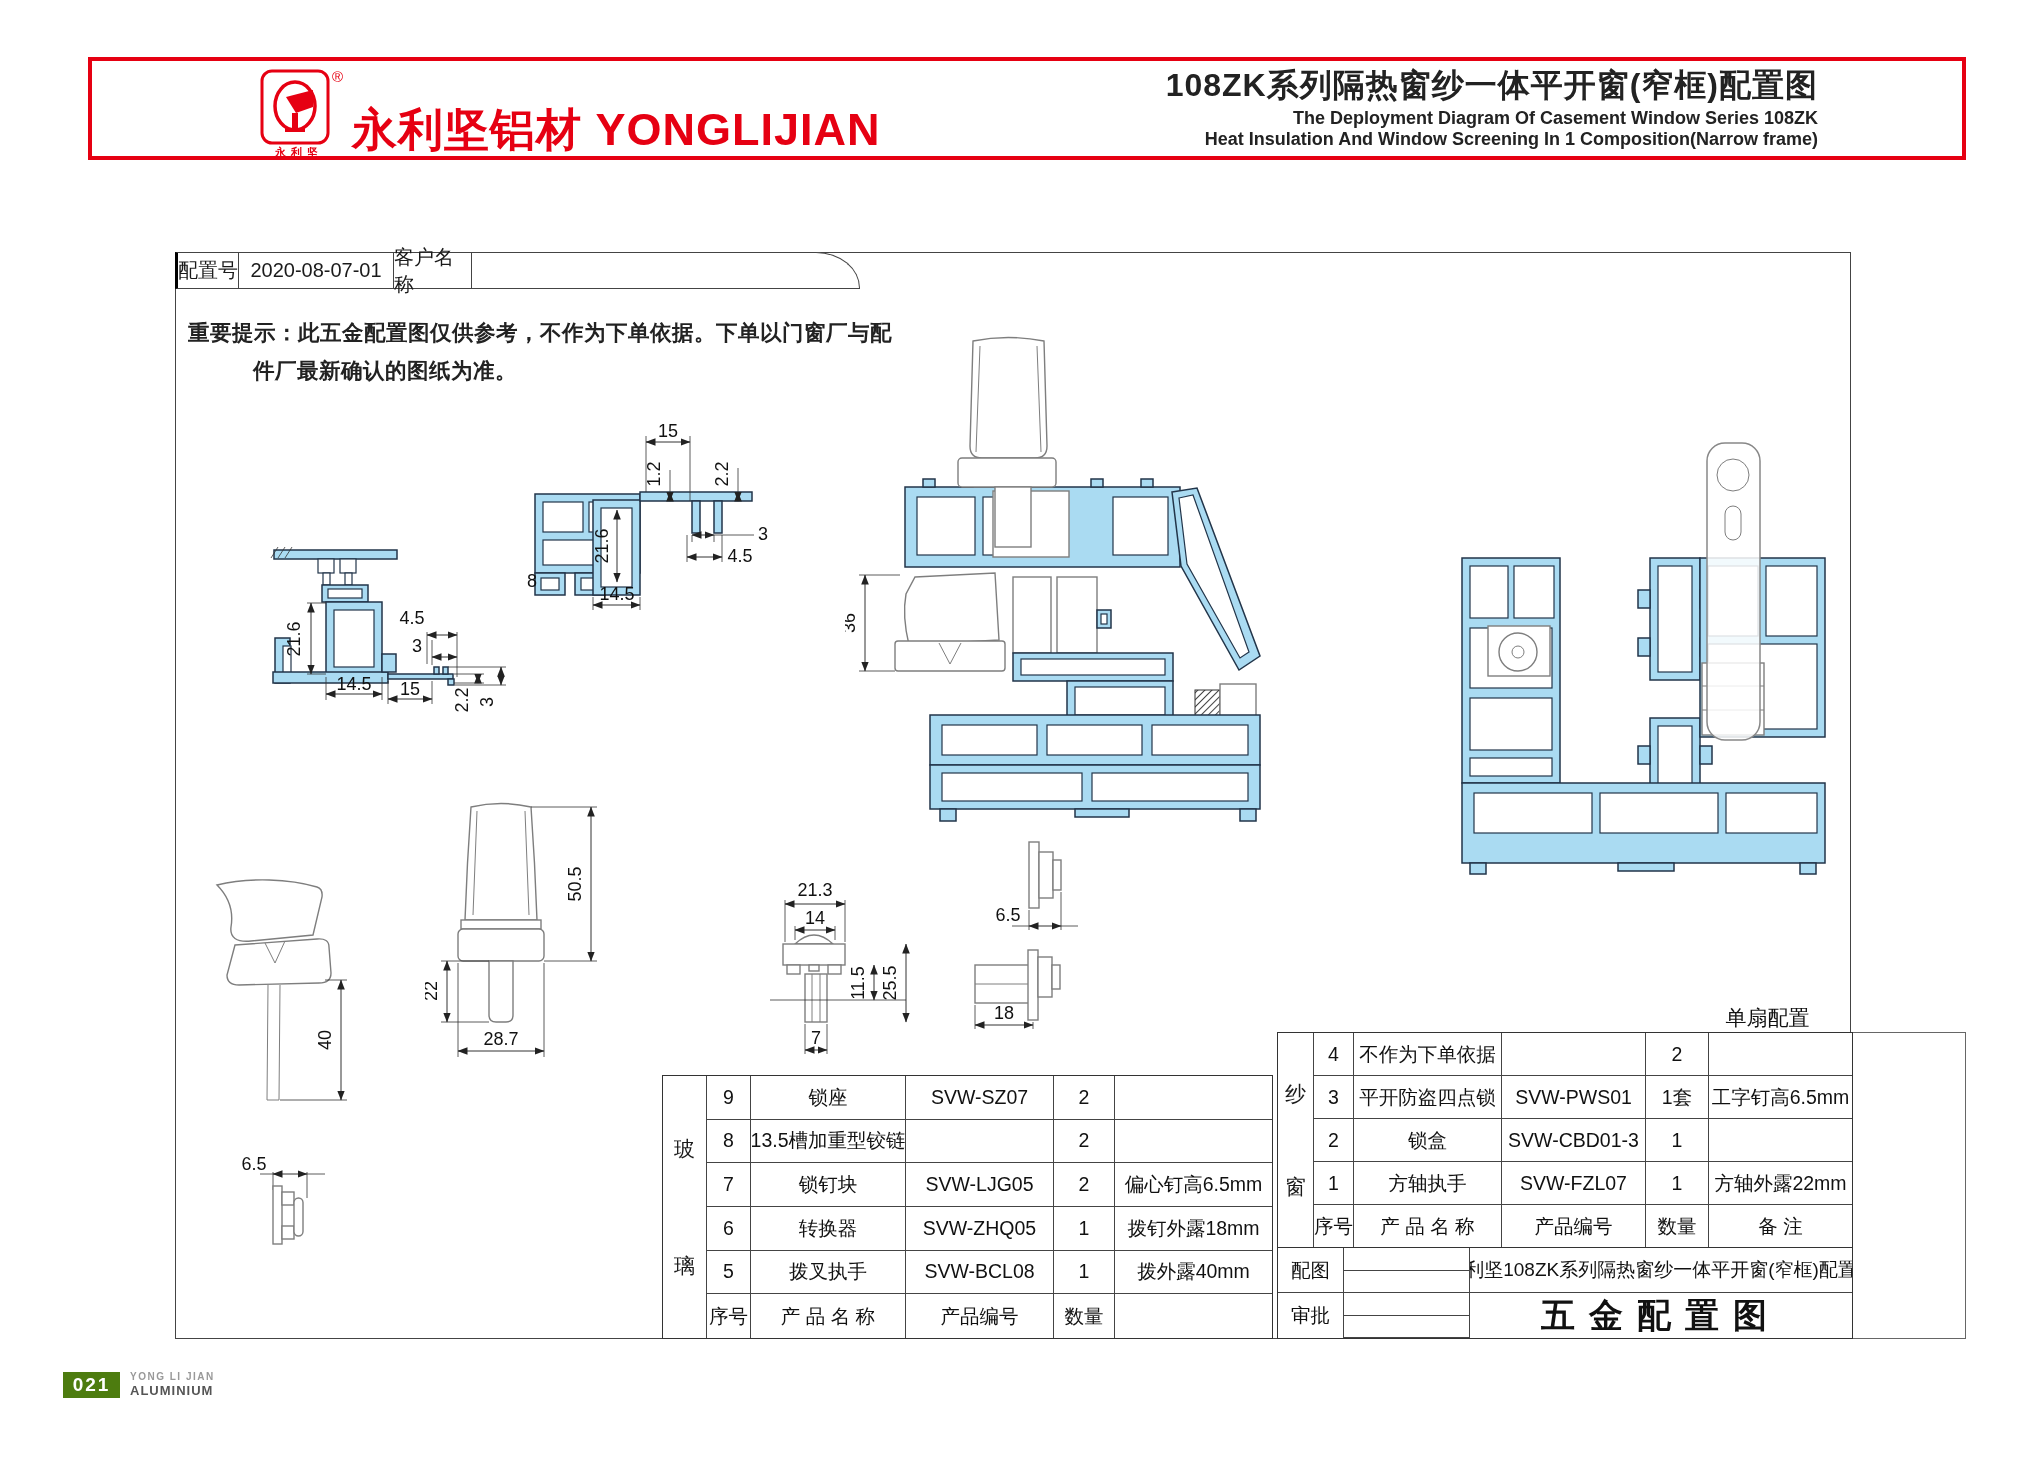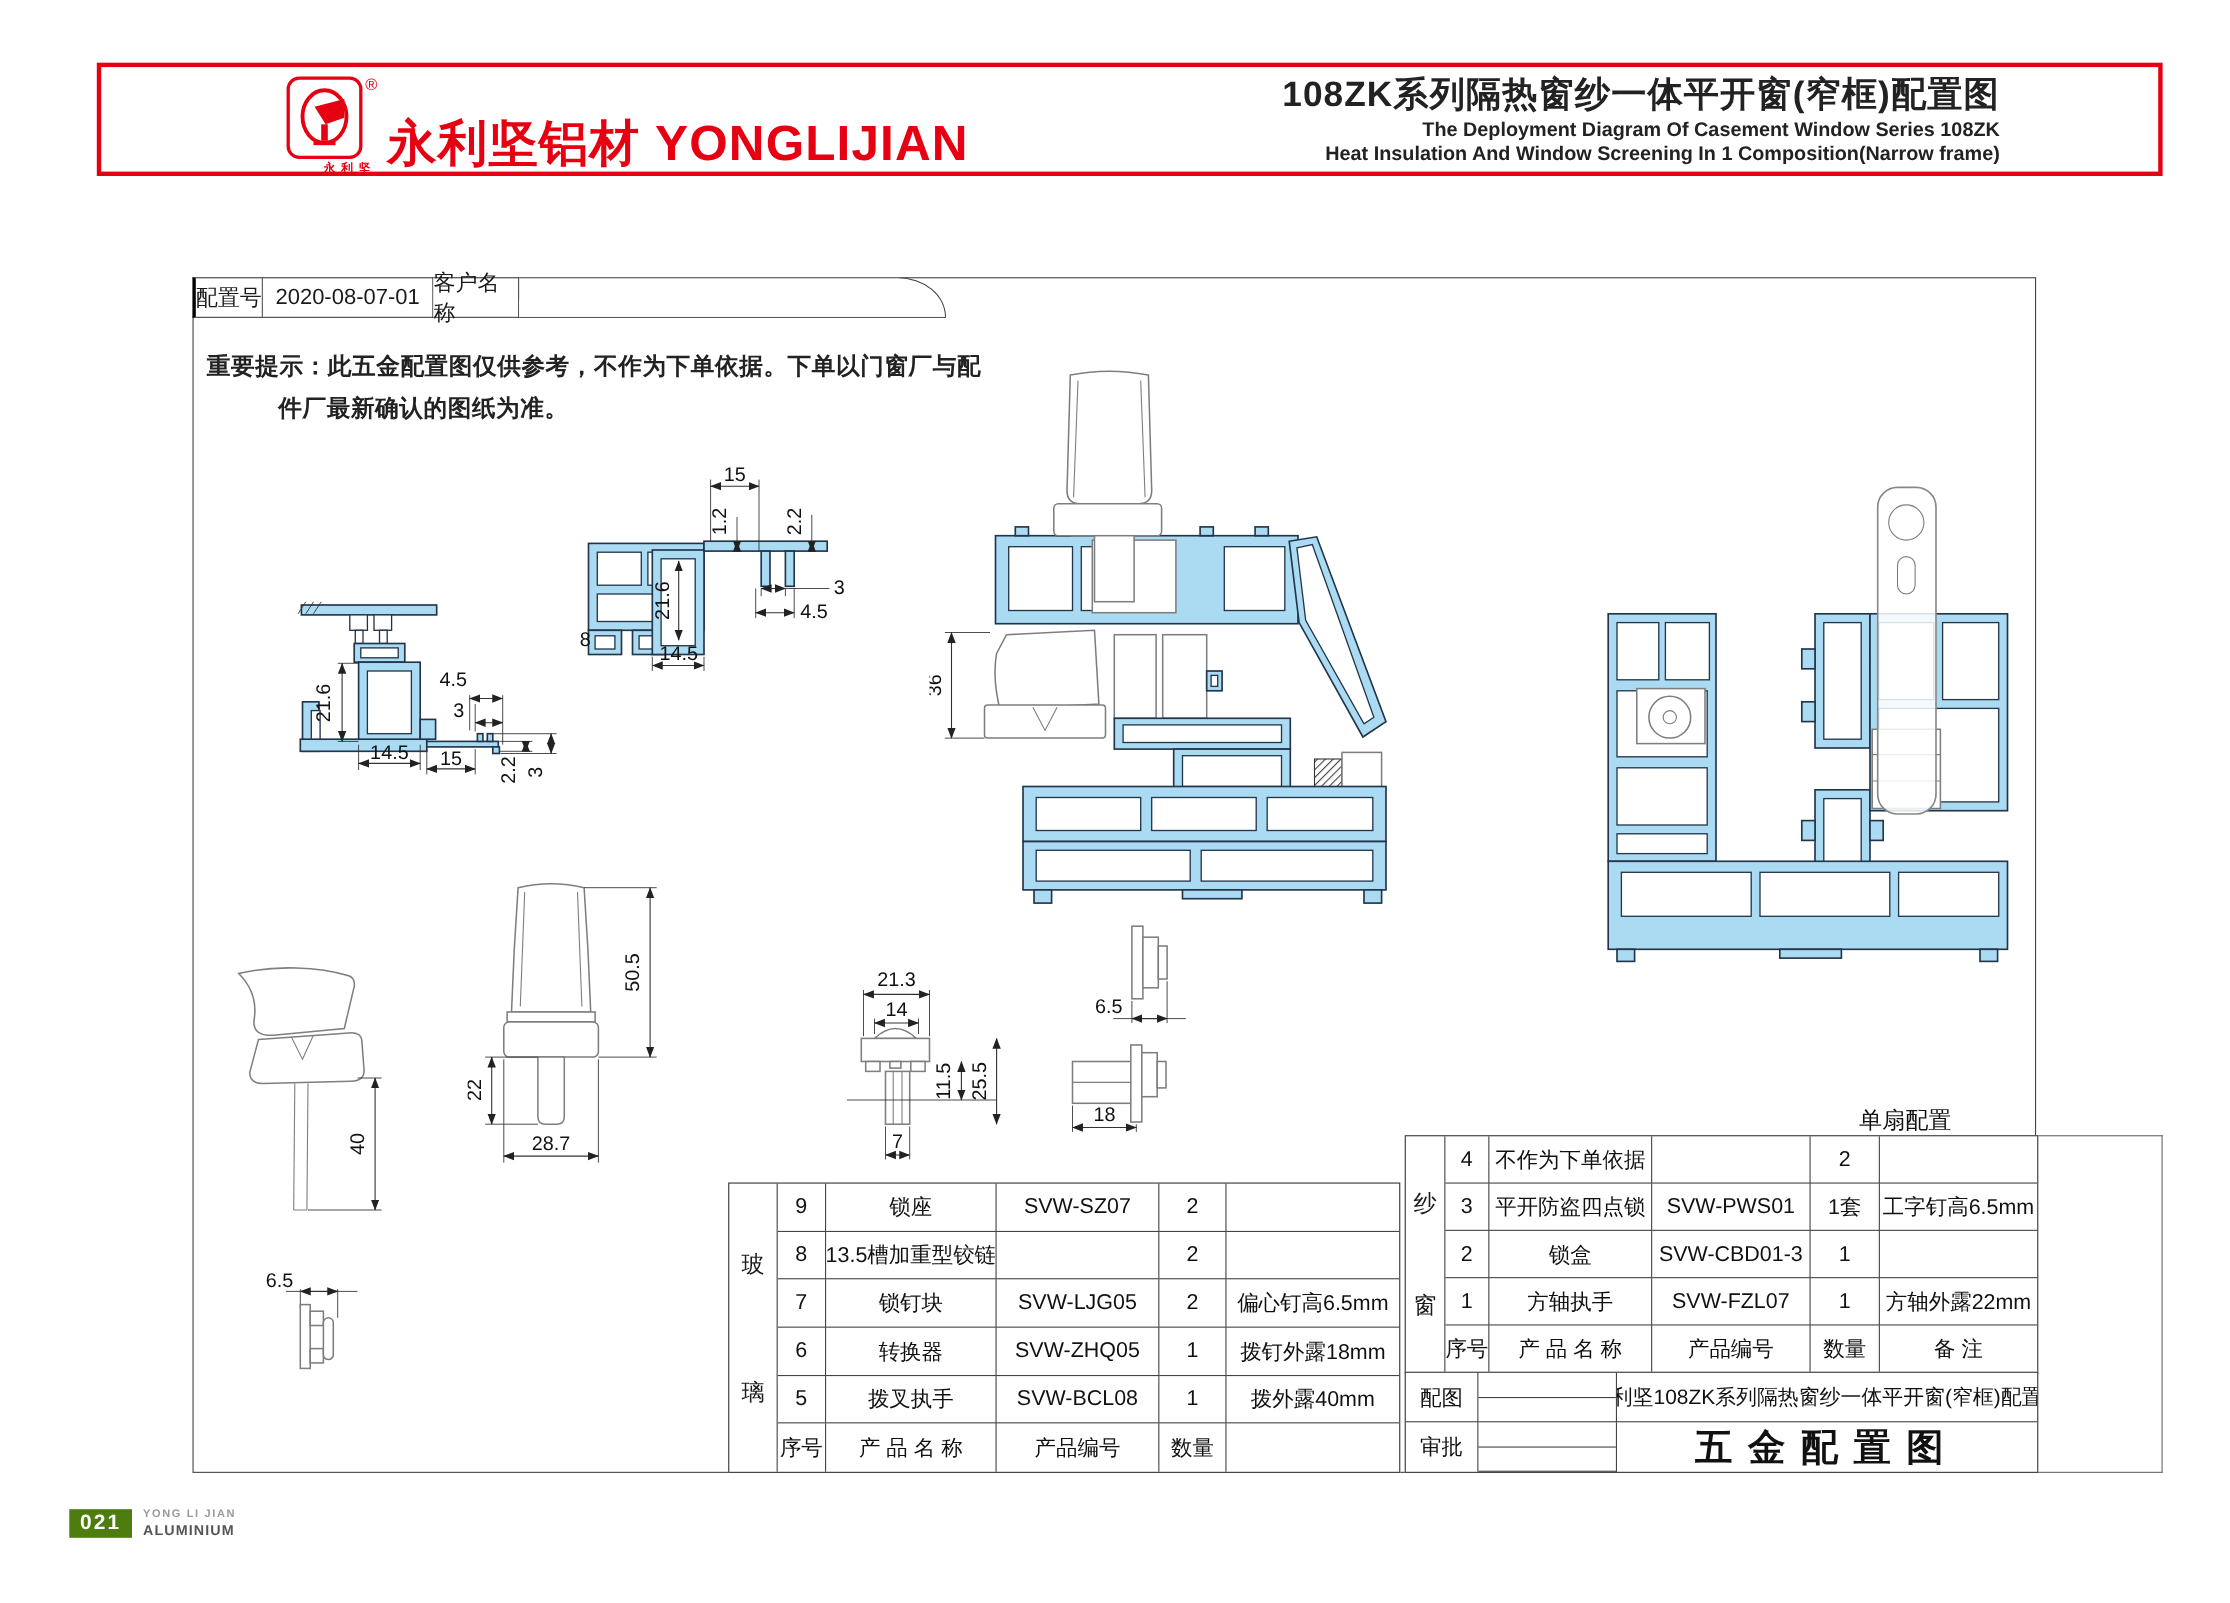--- a/index.html
+++ b/index.html
@@ -5,21 +5,21 @@
 <style>
   html,body{margin:0;padding:0;background:#fff}
   body{width:2027px;height:1457px;position:relative;font-family:"Liberation Sans","DejaVu Sans",sans-serif;color:#1a1a1a}
   .abs{position:absolute}
   
   .hdrbox{position:absolute;left:88px;top:57px;width:1870px;height:95px;border:4px solid #e60012;background:#fff}
   .brand{position:absolute;left:352px;top:100px;font-size:45px;font-weight:800;color:#e60012;letter-spacing:1px;white-space:nowrap}
   .titles{position:absolute;right:209px;top:64px;text-align:right;color:#222}
   .t-cn{font-size:32px;font-weight:700;letter-spacing:1px}
   .t-en{font-size:18px;font-weight:700;line-height:1.18}
-  .logocap{position:absolute;left:252px;top:141px;width:86px;text-align:right;font-size:11px;color:#e60012;letter-spacing:5px;font-weight:700}
+  .logocap{position:absolute;left:252px;top:141px;width:86px;text-align:center;font-size:11px;color:#e60012;letter-spacing:5px;font-weight:700}
   
   .frame{position:absolute;left:175px;top:252px;width:1674px;height:1085px;border:1px solid #444}
   .strip{position:absolute;left:1851px;top:1032px;width:114px;height:305px;border:1px solid #666;border-left:none}
   
   .cfgwrap{position:absolute;left:175px;top:252px;display:flex;height:37px}
   .cfg{border:1px solid #444;border-left:none;display:flex;align-items:center;justify-content:center;font-size:20px;background:#fff;box-sizing:border-box}
   .cfg.first{border-left:3px solid #000000}
   .cfg.tab{border-top-right-radius:44px 36px;justify-content:flex-start;padding-left:12px}
   
   .notice{position:absolute;font-size:21.5px;font-weight:600;color:#222;letter-spacing:0.5px;white-space:nowrap}
@@ -27,21 +27,21 @@
   .tbl{position:absolute;display:grid;border:1.5px solid #333;background:#fff;box-sizing:content-box}
   .c{border-right:1px solid #444;border-bottom:1px solid #444;display:flex;align-items:center;justify-content:center;font-size:19.5px;color:#111;overflow:hidden;white-space:nowrap}
   .nr{border-right:none}
   .nb{border-bottom:none}
   .glab{border-right:1px solid #444;display:flex;flex-direction:column;align-items:center;justify-content:space-around;padding:14px 0;font-size:21px}
   .mid{border-right:1px solid #444;border-bottom:1px solid #444;display:flex;flex-direction:column}
   .mid>div{flex:1}
   .mid>div:first-child{border-bottom:1px solid #444}
   .big1{font-size:19px}
   .big2{font-size:34px;font-weight:600;letter-spacing:14px}
-  .sln{position:absolute;left:1690px;top:1004px;width:155px;text-align:left;font-size:21px;color:#111}
+  .sln{position:absolute;left:1690px;top:1004px;width:155px;text-align:center;font-size:21px;color:#111}
   
   .pgno{position:absolute;left:63px;top:1372px;width:57px;height:26px;background:#4d7c0f;color:#fff;font-size:19px;font-weight:700;display:flex;align-items:center;justify-content:center;letter-spacing:2px}
   .fb1{position:absolute;left:130px;top:1371px;font-size:10px;color:#999;font-weight:700;letter-spacing:1.5px}
   .fb2{position:absolute;left:130px;top:1383px;font-size:13px;color:#555;font-weight:800;letter-spacing:1px}
   
   svg text{font-family:"Liberation Sans","DejaVu Sans",sans-serif}
   .prof{fill:#aadbf2;stroke:#22354a;stroke-width:1.5}
   .hole{fill:#fff;stroke:#22354a;stroke-width:1.2}
   .wht{fill:#fff;stroke:#7e7e7e;stroke-width:1.4}
   .thin{stroke:#7e7e7e;stroke-width:1;fill:none}

